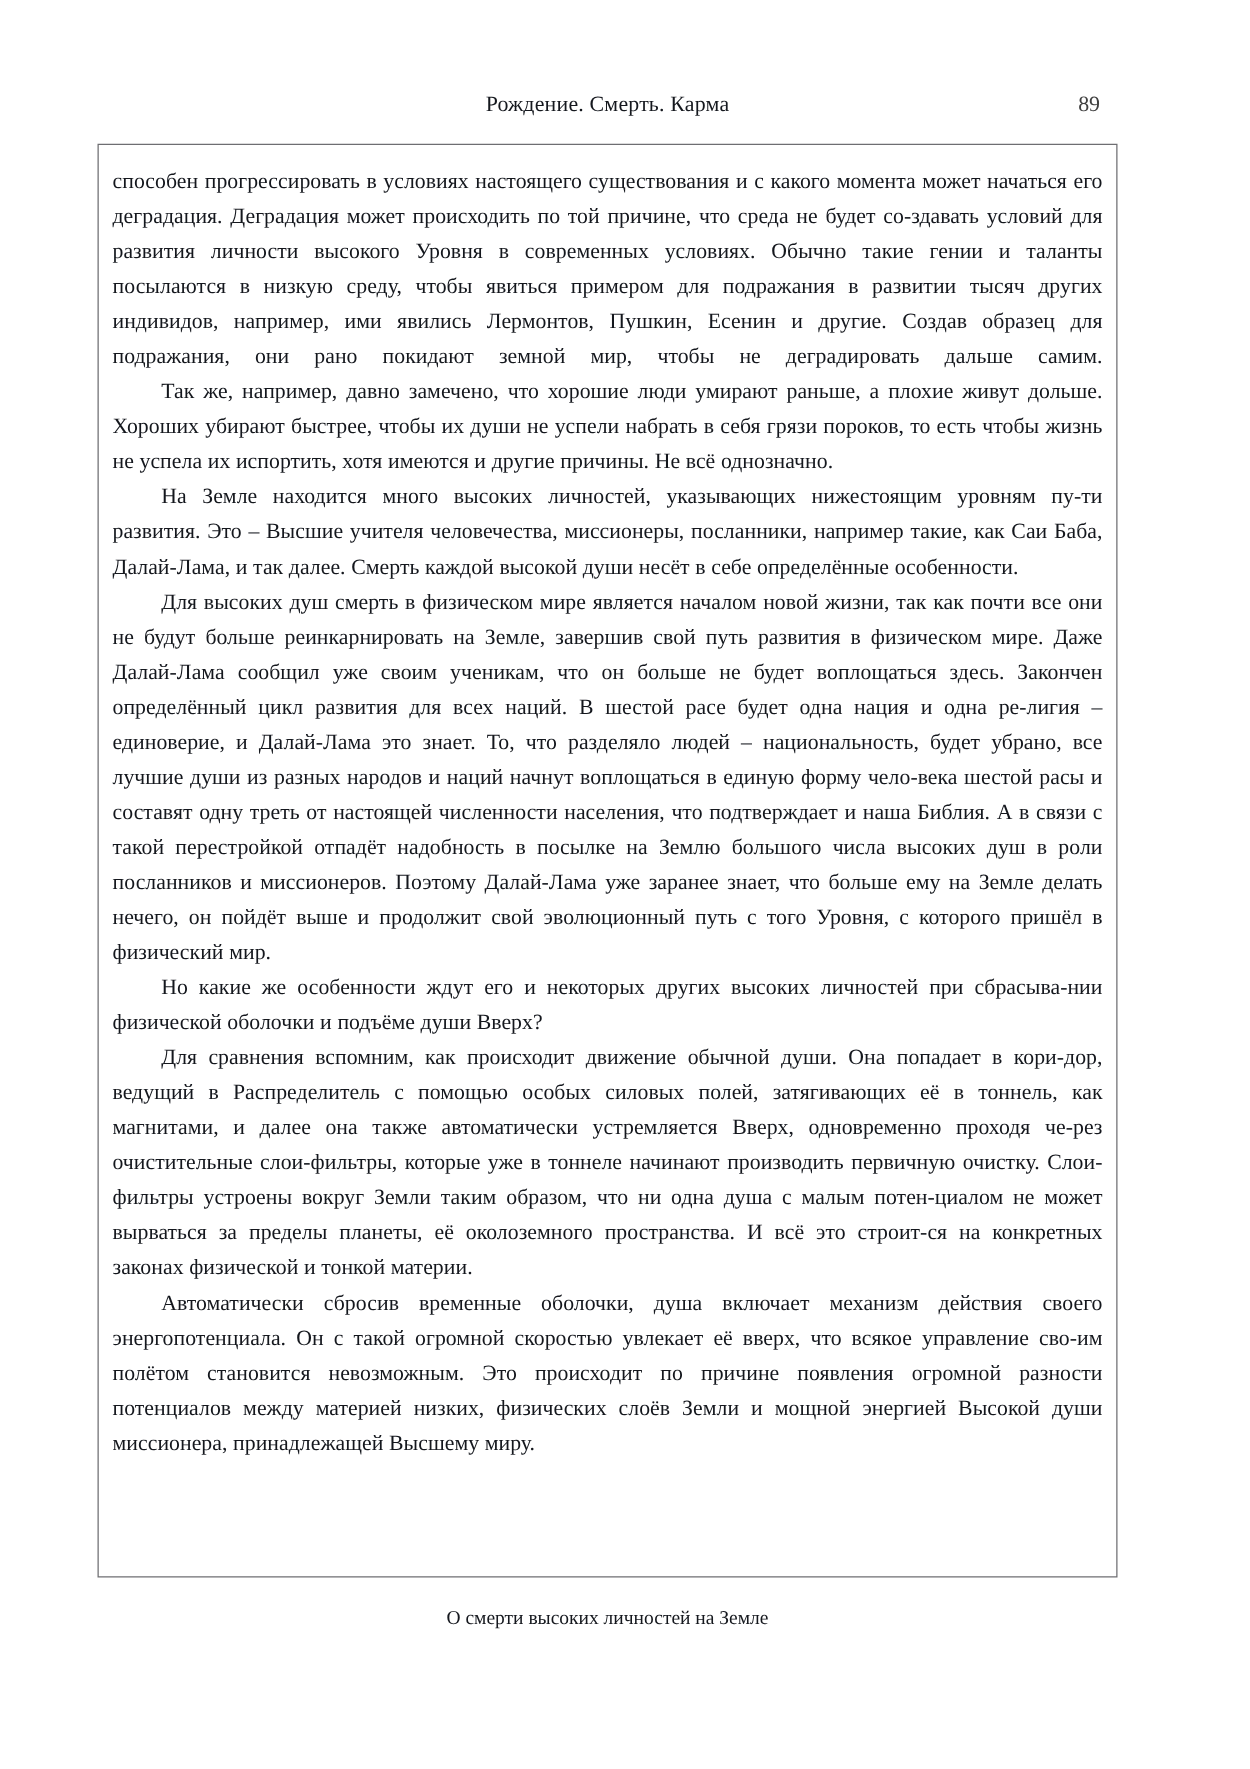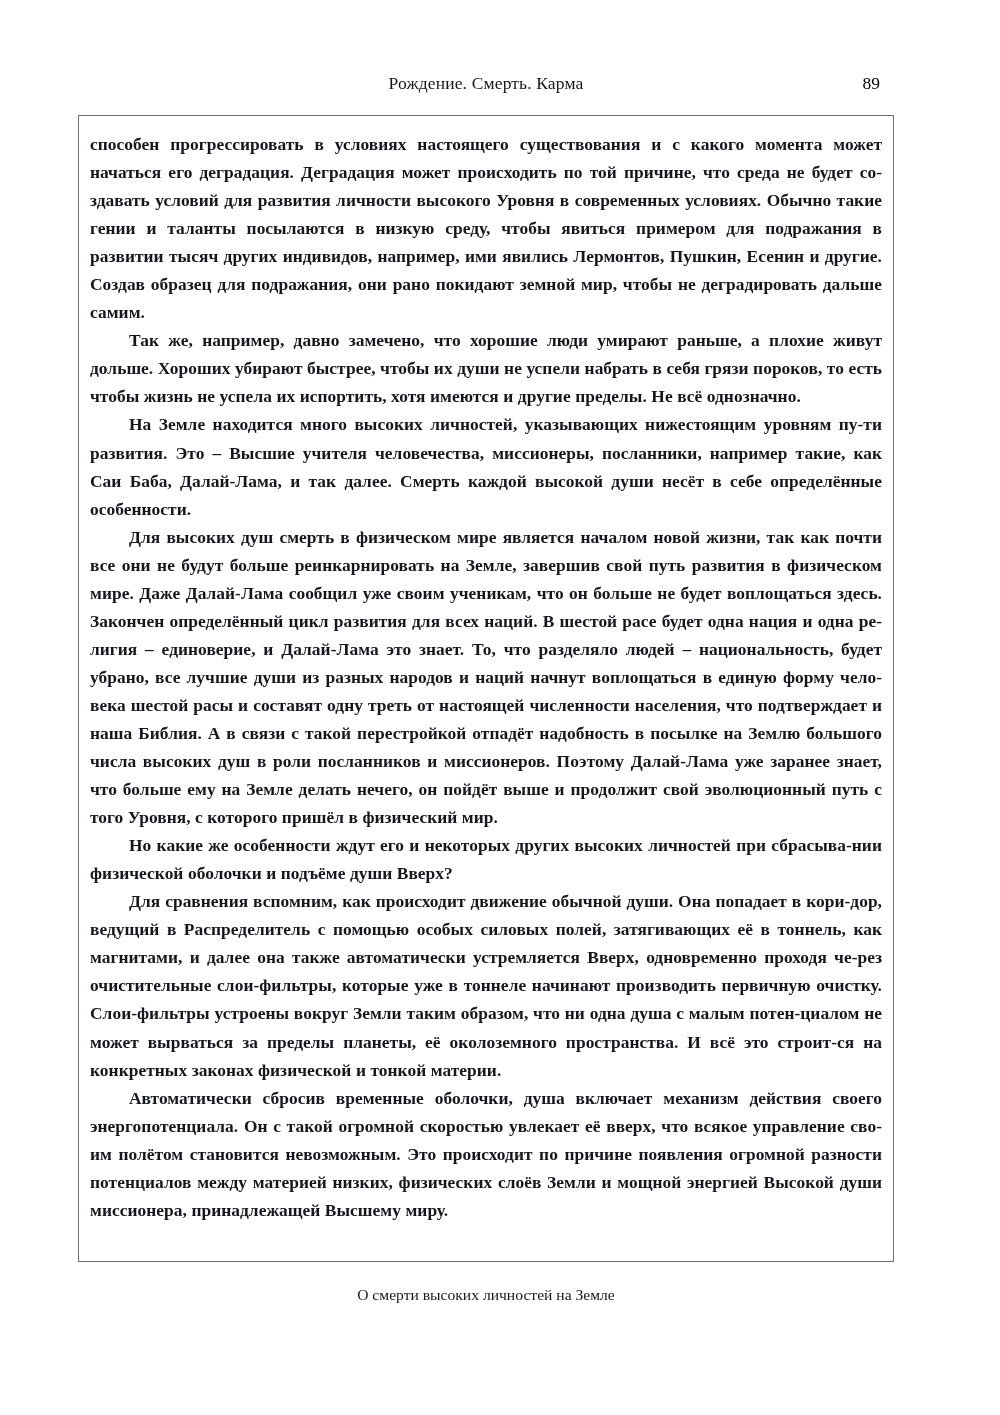--- a/index.html
+++ b/index.html
@@ -45,35 +45,34 @@
     line-height: 22px;
     color: #15181e;
     white-space: nowrap;
   }
   .header-folio {
     position: absolute;
     right: 14px;
     top: 0;
     font-size: 17.5px;
     line-height: 22px;
-    color: #000000;
+    color: #404040;
   }
 
   
   .text-frame {
     position: absolute;
     left: 78px;
     top: 115px;
     width: 816px;
     height: 1147px;
     border: 1px solid #6e6e72;
     background: #ffffff;
     box-sizing: border-box;
     overflow: hidden;
-    font-weight: bold;
   }
   .frame-inner {
     position: absolute;
     left: 11px;
     top: 14px;
     width: 792px;
   }
 
   p.para {
     margin: 0;
@@ -116,21 +115,21 @@
   <div class="running-header">
     <div class="header-title">Рождение. Смерть. Карма</div>
     <div class="header-folio">89</div>
   </div>
 
   <div class="text-frame">
     <div class="frame-inner">
 
       <p class="para last-line-full">способен прогрессировать в условиях настоящего существования и с какого момента может начаться его деградация. Деградация может происходить по той причине, что среда не будет со-здавать условий для развития личности высокого Уровня в современных условиях. Обычно такие гении и таланты посылаются в низкую среду, чтобы явиться примером для подражания в развитии тысяч других индивидов, например, ими явились Лермонтов, Пушкин, Есенин и другие. Создав образец для подражания, они рано покидают земной мир, чтобы не деградировать дальше самим.</p>
 
-      <p class="para indent">Так же, например, давно замечено, что хорошие люди умирают раньше, а плохие живут дольше. Хороших убирают быстрее, чтобы их души не успели набрать в себя грязи пороков, то есть чтобы жизнь не успела их испортить, хотя имеются и другие пределы. Не всё однозначно.</p>
+      <p class="para indent">Так же, например, давно замечено, что хорошие люди умирают раньше, а плохие живут дольше. Хороших убирают быстрее, чтобы их души не успели набрать в себя грязи пороков, то есть чтобы жизнь не успела их испортить, хотя имеются и другие причины. Не всё однозначно.</p>
 
       <p class="para indent">На Земле находится много высоких личностей, указывающих нижестоящим уровням пу-ти развития. Это – Высшие учителя человечества, миссионеры, посланники, например такие, как Саи Баба, Далай-Лама, и так далее. Смерть каждой высокой души несёт в себе определённые особенности.</p>
 
       <p class="para indent">Для высоких душ смерть в физическом мире является началом новой жизни, так как почти все они не будут больше реинкарнировать на Земле, завершив свой путь развития в физическом мире. Даже Далай-Лама сообщил уже своим ученикам, что он больше не будет воплощаться здесь. Закончен определённый цикл развития для всех наций. В шестой расе будет одна нация и одна ре-лигия – единоверие, и Далай-Лама это знает. То, что разделяло людей – национальность, будет убрано, все лучшие души из разных народов и наций начнут воплощаться в единую форму чело-века шестой расы и составят одну треть от настоящей численности населения, что подтверждает и наша Библия. А в связи с такой перестройкой отпадёт надобность в посылке на Землю большого числа высоких душ в роли посланников и миссионеров. Поэтому Далай-Лама уже заранее знает, что больше ему на Земле делать нечего, он пойдёт выше и продолжит свой эволюционный путь с того Уровня, с которого пришёл в физический мир.</p>
 
       <p class="para indent">Но какие же особенности ждут его и некоторых других высоких личностей при сбрасыва-нии физической оболочки и подъёме души Вверх?</p>
 
       <p class="para indent">Для сравнения вспомним, как происходит движение обычной души. Она попадает в кори-дор, ведущий в Распределитель с помощью особых силовых полей, затягивающих её в тоннель, как магнитами, и далее она также автоматически устремляется Вверх, одновременно проходя че-рез очистительные слои-фильтры, которые уже в тоннеле начинают производить первичную очистку. Слои-фильтры устроены вокруг Земли таким образом, что ни одна душа с малым потен-циалом не может вырваться за пределы планеты, её околоземного пространства. И всё это строит-ся на конкретных законах физической и тонкой материи.</p>
 
 

